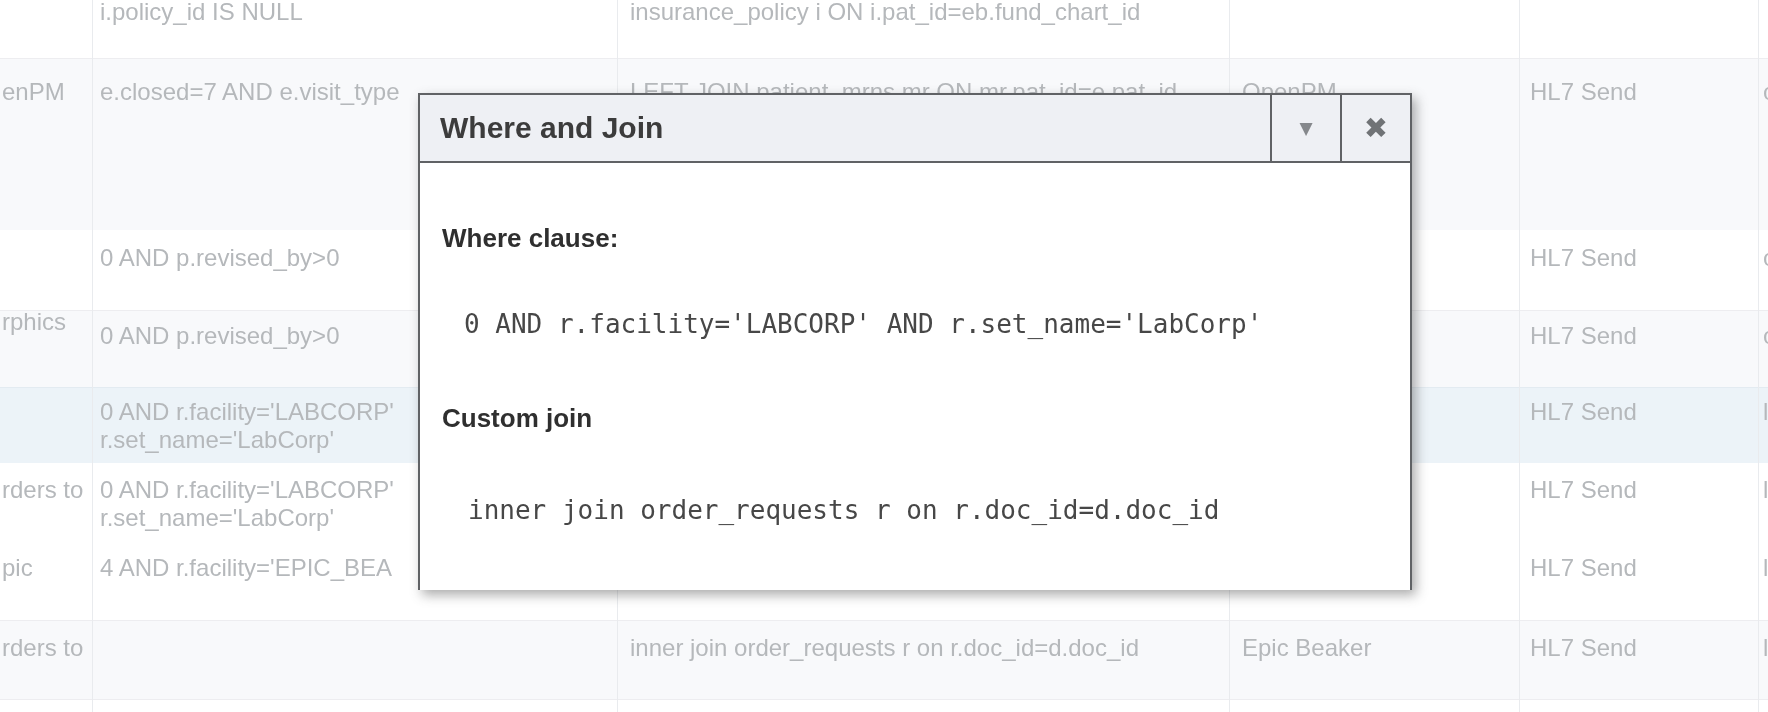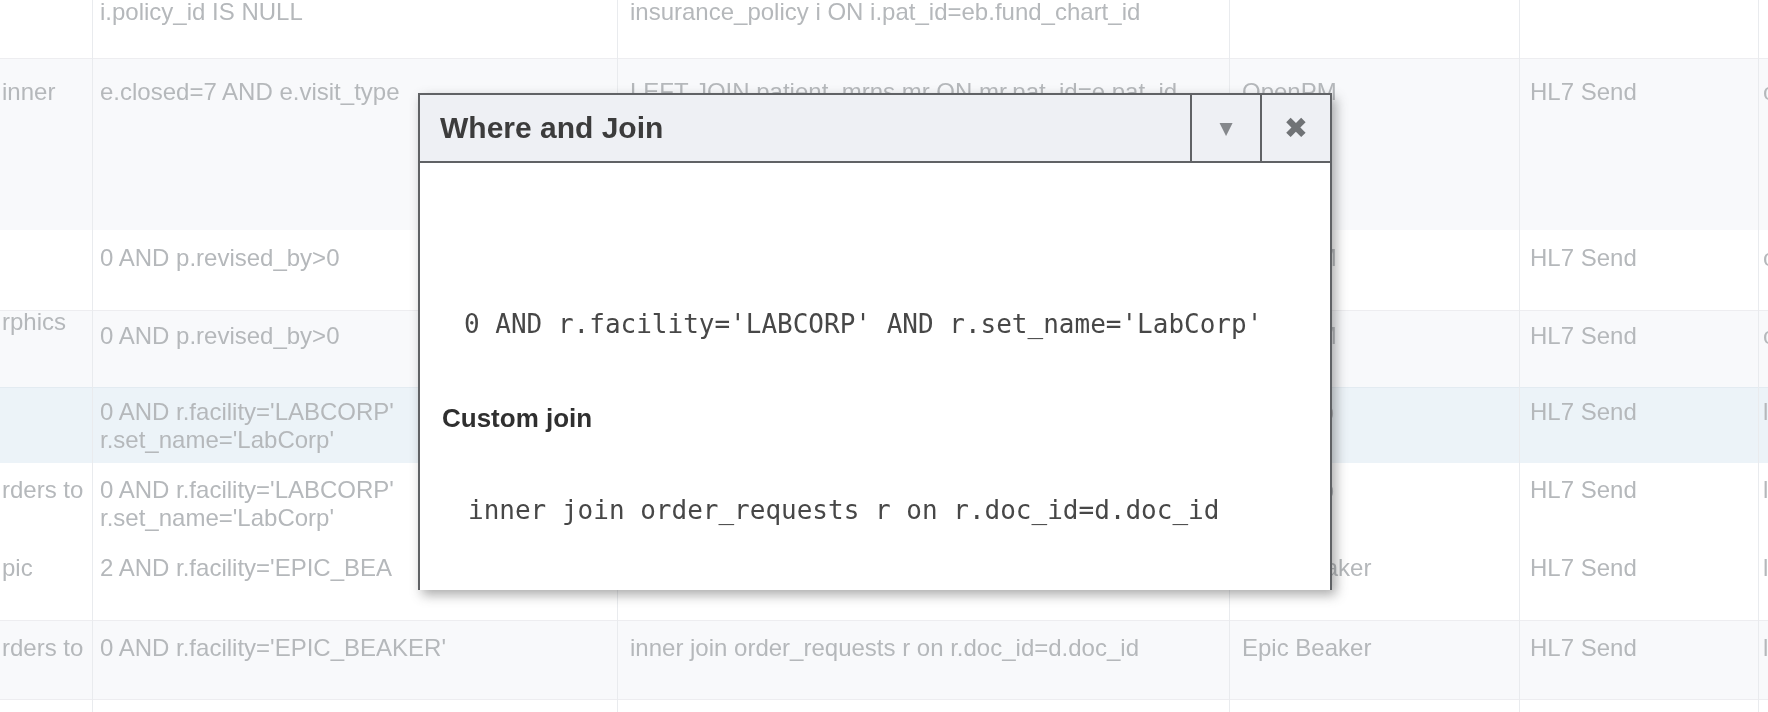--- a/index.html
+++ b/index.html
@@ -12,21 +12,21 @@
   .r-white{background:#ffffff;}
   .r-stripe{background:#f8f9fb;border-top:1px solid #ededf0;border-bottom:1px solid #ededf0;}
   .r-selected{background:#ecf3f8;border-top:1px solid #e3ebf1;border-bottom:1px solid #e3ebf1;}
   .vline{position:absolute;top:0;bottom:0;width:1px;background:#e9ebee;z-index:3;}
   .cell{
     position:absolute;color:#b5b8bb;font-size:24px;line-height:28px;white-space:nowrap;z-index:4;
   }
   .cell div{height:28px;}
   
   .dialog{
-    position:absolute;left:418px;top:93px;width:914px;height:497px;box-sizing:border-box;
+    position:absolute;left:418px;top:93px;width:994px;height:497px;box-sizing:border-box;
     border:2px solid #606265;background:#ffffff;z-index:10;
     box-shadow:4px 5px 11px rgba(70,70,70,.45);
   }
   .dialog-titlebar{
     display:flex;height:66px;background:#eef0f4;border-bottom:2px solid #606265;align-items:stretch;
   }
   .dialog-title{
     flex:1;font-size:30px;font-weight:bold;color:#3c3c3c;line-height:66px;padding-left:20px;
     white-space:nowrap;overflow:hidden;
   }
@@ -66,21 +66,21 @@
   <div class="vline" style="left:1758px;"></div>
 
   <div class="cell" style="left:100px;top:-2px;">
     <div>i.policy_id IS NULL</div>
   </div>
   <div class="cell" style="left:630px;top:-2px;">
     <div>insurance_policy i ON i.pat_id=eb.fund_chart_id</div>
   </div>
 
   <div class="cell" style="left:2px;top:78px;">
-      <div>inner</div>
+      <div>enPM</div>
     </div>
   <div class="cell" style="left:100px;top:78px;">
     <div>e.closed=7 AND e.visit_type</div>
   </div>
   <div class="cell" style="left:630px;top:78px;">
       <div>LEFT JOIN patient_mrns mr ON mr.pat_id=e.pat_id</div>
     </div>
   <div class="cell" style="left:1242px;top:78px;">
       <div>OpenPM</div>
     </div>
@@ -148,37 +148,34 @@
       <div>HL7 Send</div>
     </div>
   <div class="cell" style="left:1763px;top:476px;">
       <div>l</div>
     </div>
 
   <div class="cell" style="left:2px;top:554px;">
       <div>pic</div>
     </div>
   <div class="cell" style="left:100px;top:554px;">
-      <div>2 AND r.facility='EPIC_BEA</div>
+      <div>4 AND r.facility='EPIC_BEA</div>
     </div>
   <div class="cell" style="left:1242px;top:554px;">
       <div>Epic Beaker</div>
     </div>
   <div class="cell" style="left:1530px;top:554px;">
       <div>HL7 Send</div>
     </div>
   <div class="cell" style="left:1763px;top:554px;">
       <div>l</div>
     </div>
 
   <div class="cell" style="left:2px;top:634px;">
       <div>rders to</div>
-    </div>
-  <div class="cell" style="left:100px;top:634px;">
-      <div>0 AND r.facility='EPIC_BEAKER'</div>
     </div>
   <div class="cell" style="left:630px;top:634px;">
       <div>inner join order_requests r on r.doc_id=d.doc_id</div>
     </div>
   <div class="cell" style="left:1242px;top:634px;">
       <div>Epic Beaker</div>
     </div>
   <div class="cell" style="left:1530px;top:634px;">
       <div>HL7 Send</div>
     </div>
@@ -190,19 +187,20 @@
     <div class="dialog-titlebar">
       <div class="dialog-title">Where and Join</div>
       <button class="dialog-btn">
         <span class="icon-collapse">▼</span>
       </button>
       <button class="dialog-btn">
         <span class="icon-close">✖</span>
       </button>
     </div>
     <div class="dialog-body">
+      <div class="section-label" style="top:60px;">Where clause:</div>
       <div class="code" style="left:44px;top:146px;text-align:center;">0 AND r.facility='LABCORP' AND r.set_name='LabCorp'</div>
       <div class="section-label" style="top:240px;">Custom join</div>
       <div class="code" style="left:48px;top:332px;">inner join order_requests r on r.doc_id=d.doc_id</div>
     </div>
   </div>
 
 </div>
 
 </body></html>

